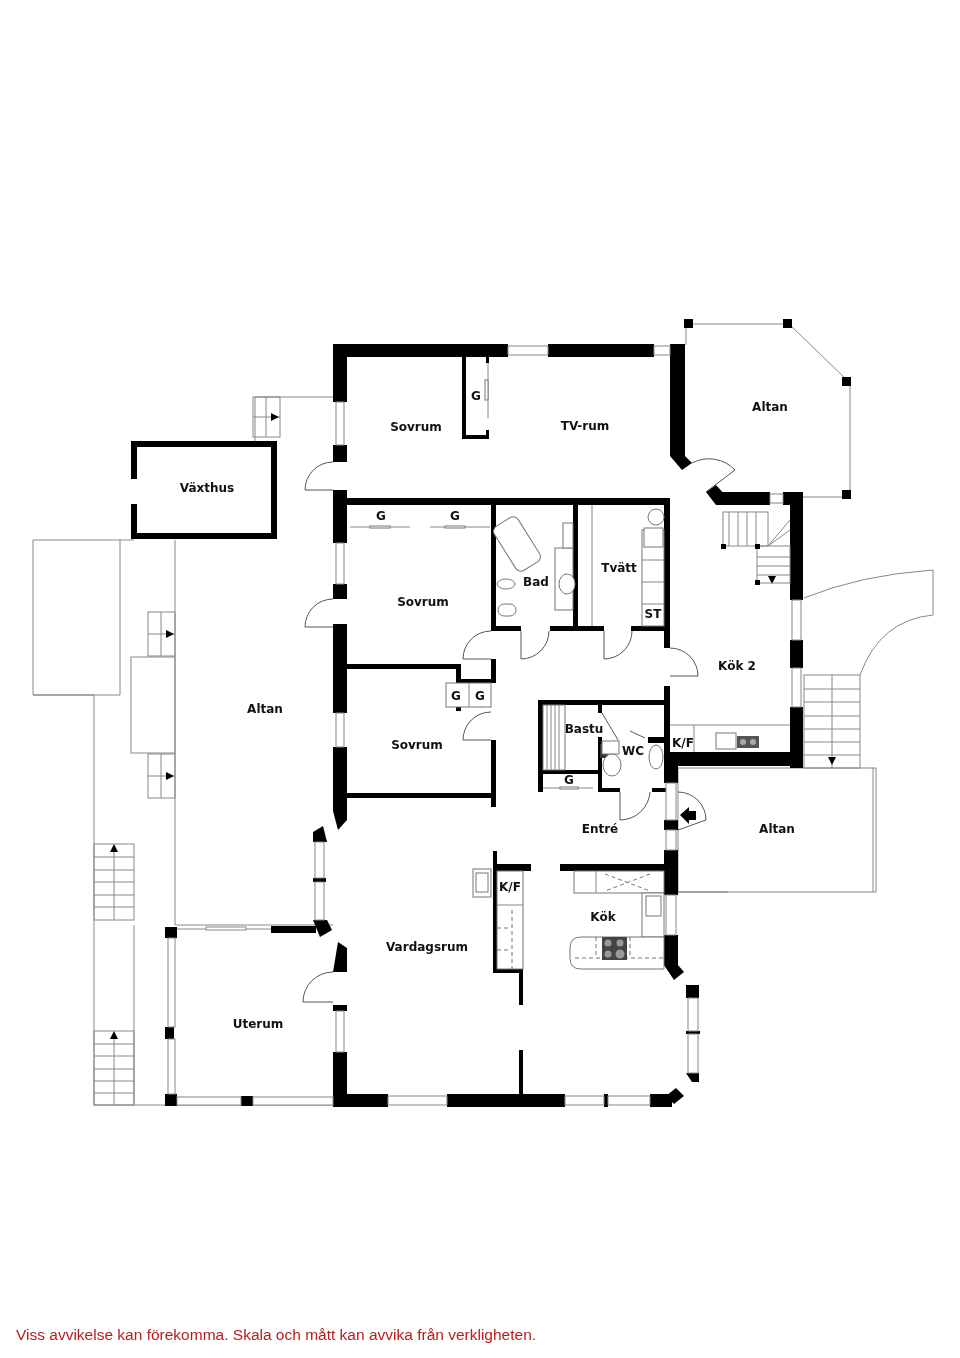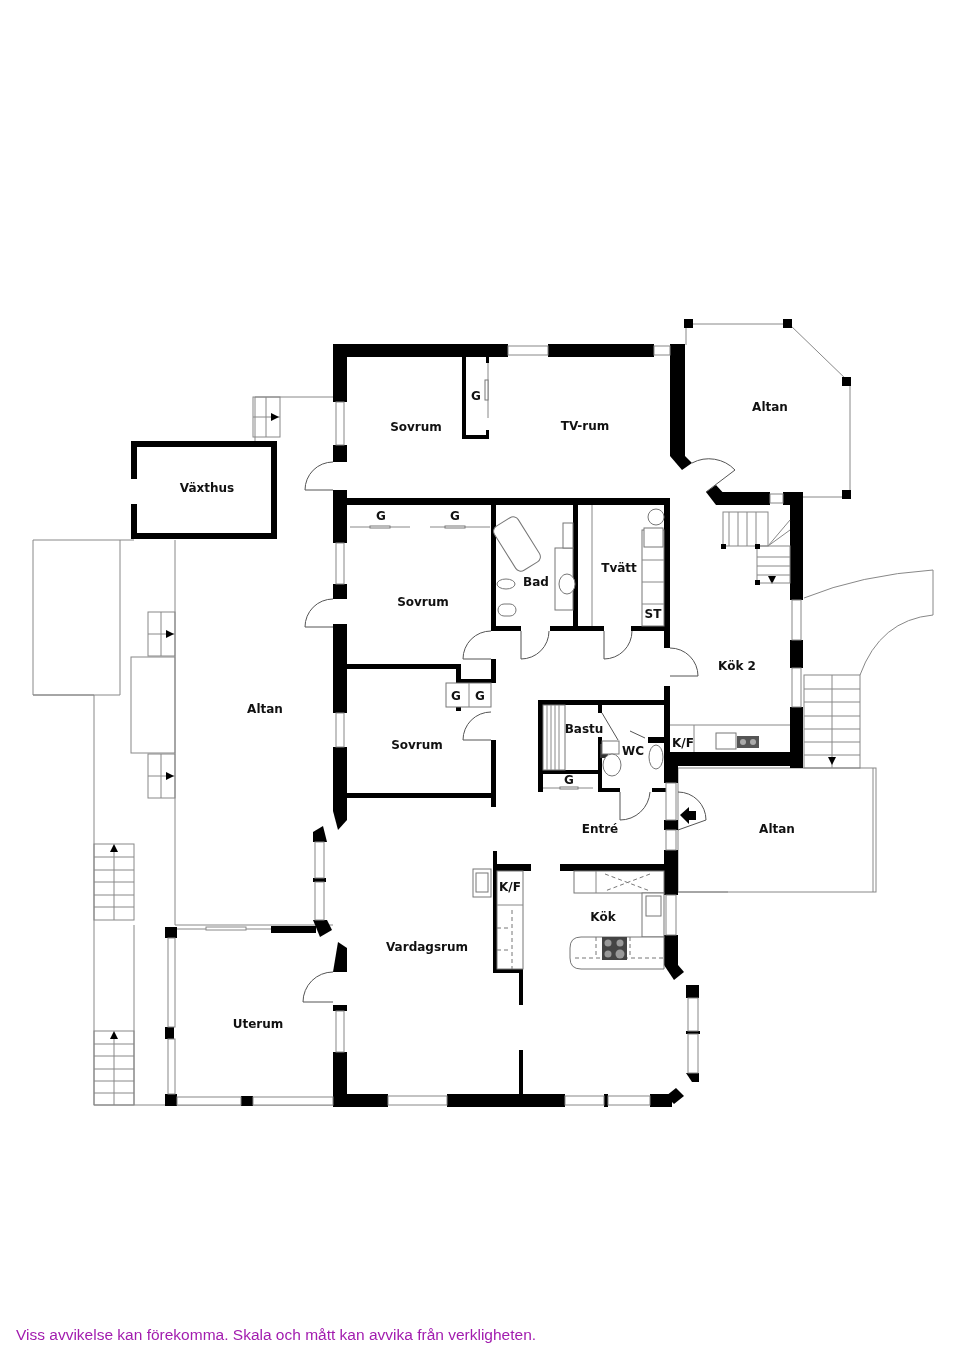--- a/index.html
+++ b/index.html
@@ -6,21 +6,21 @@
   body { width: 960px; height: 1358px; position: relative; overflow: hidden; font-family: "DejaVu Sans", sans-serif; }
   #plan { position: absolute; left: 0; top: 0; width: 960px; height: 1358px; }
   .wall { fill: #000; }
   .thin { fill: none; stroke: #888; stroke-width: 1; }
   .win { fill: #fff; stroke: #888; stroke-width: 1; }
   .door { fill: none; stroke: #555; stroke-width: 1; }
   .label { font-family: "DejaVu Sans", sans-serif; font-weight: bold; font-size: 12px; fill: #111; text-anchor: middle; dominant-baseline: middle; }
   .dash { fill: none; stroke: #777; stroke-width: 1; stroke-dasharray: 4 3; }
   .fixture { fill: #fff; stroke: #777; stroke-width: 1; }
   .arrow { fill: #000; }
-  #disclaimer { position: absolute; left: 16px; top: 1326px; font-family: "Liberation Sans", sans-serif; font-size: 15.5px; color: #a21caf; white-space: nowrap; }
+  #disclaimer { position: absolute; left: 16px; top: 1326px; font-family: "Liberation Sans", sans-serif; font-size: 15.5px; color: #b91c1c; white-space: nowrap; }
 </style>
 </head>
 <body>
 
 <svg id="plan" viewBox="0 0 960 1358" xmlns="http://www.w3.org/2000/svg">
 
   <g>
 
     <polyline class="thin" points="333,397 255,397 255,441"></polyline>
     <polyline class="thin" points="175,540 175,925 333,925"></polyline>

